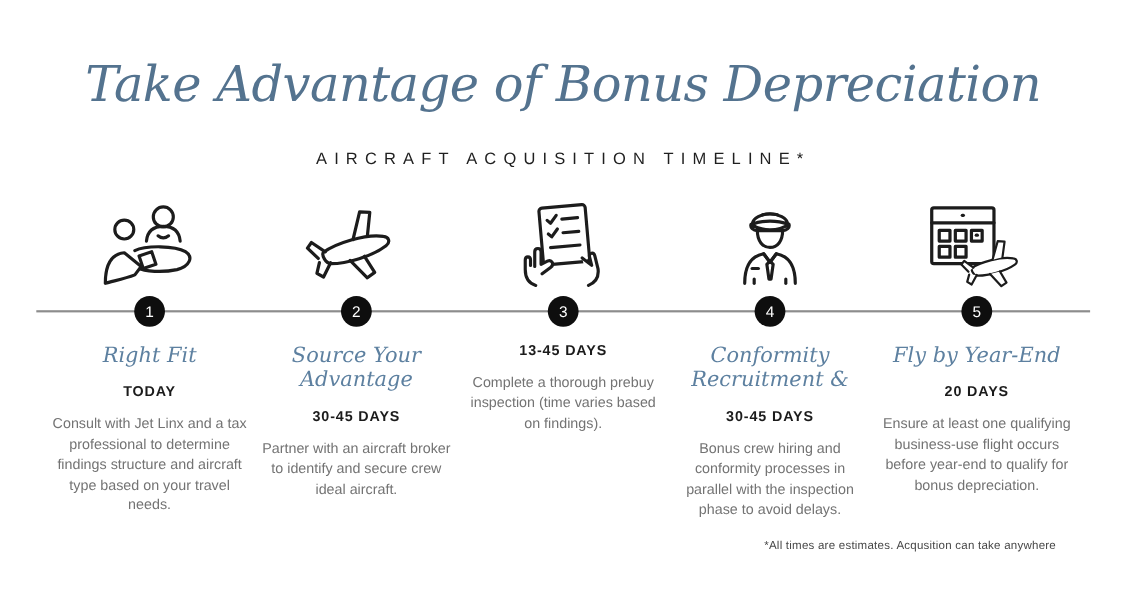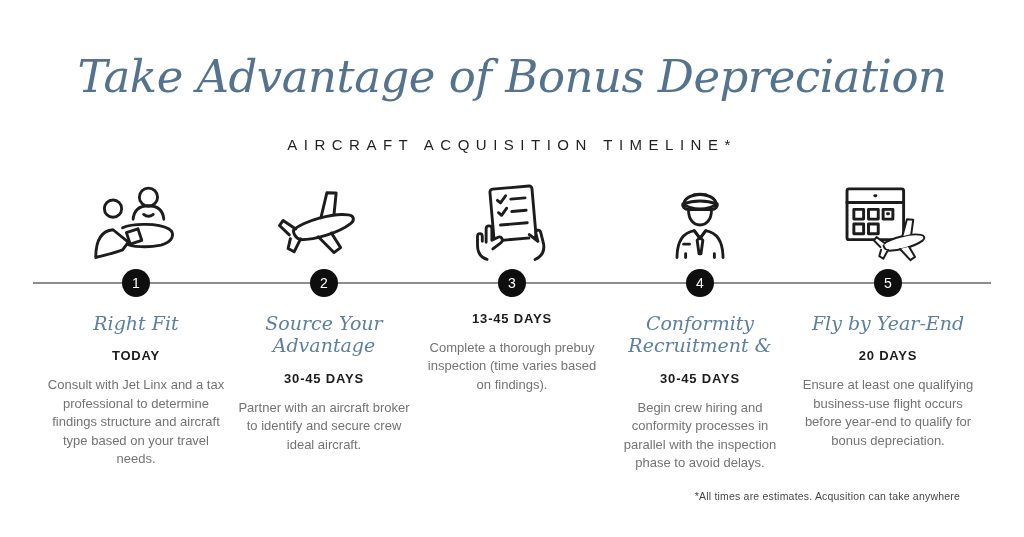--- a/index.html
+++ b/index.html
@@ -170,21 +170,21 @@
           <path class="lineart" d="M33,72 v4"></path>
           <path class="lineart" d="M63,72 v4"></path>
         </svg>
       </div>
       <div class="num-circle">4</div>
       <div class="step-title">
         <div>Conformity</div>
         <div>Recruitment &amp;</div>
       </div>
       <div class="duration">30-45 DAYS</div>
-      <div class="desc">Begin crew hiring and conformity processes in parallel with the inspection phase to avoid delays.</div>
+      <div class="desc">Bonus crew hiring and conformity processes in parallel with the inspection phase to avoid delays.</div>
     </div>
 
     <div class="step">
       <div class="icon-wrap">
         <svg width="100" height="80" viewBox="0 0 100 82">
           <rect class="lineart" x="8" y="5" width="58" height="52" rx="2"></rect>
           <path class="lineart" d="M8,19 H66"></path>
           <path class="lineart" d="M36.5,12 h1"></path>
           <rect class="lineart" x="15" y="26" width="10" height="10"></rect>
           <rect class="lineart" x="30" y="26" width="10" height="10"></rect>

